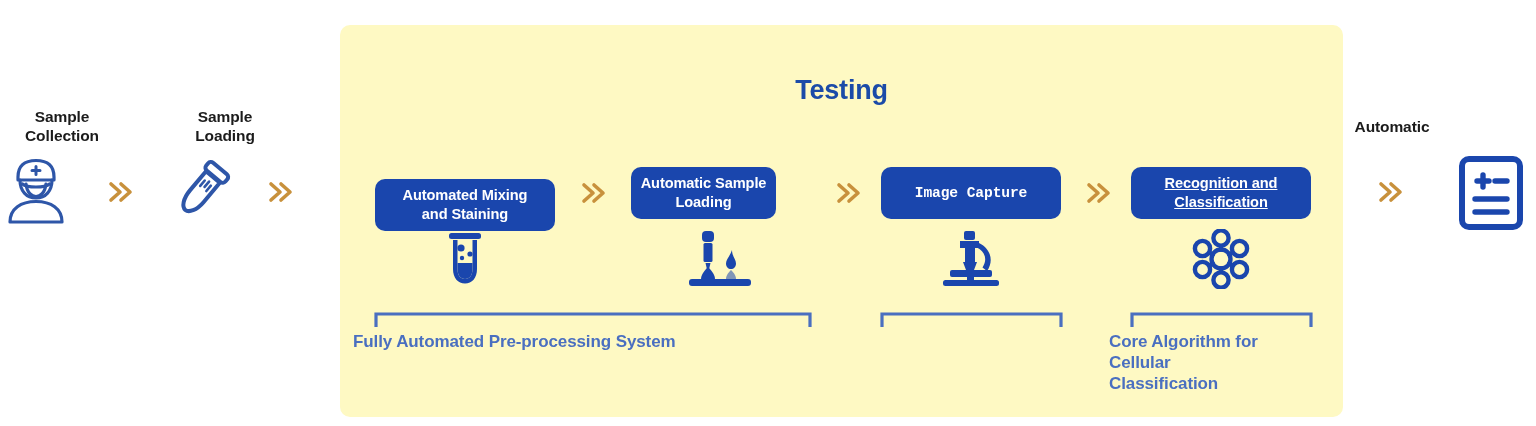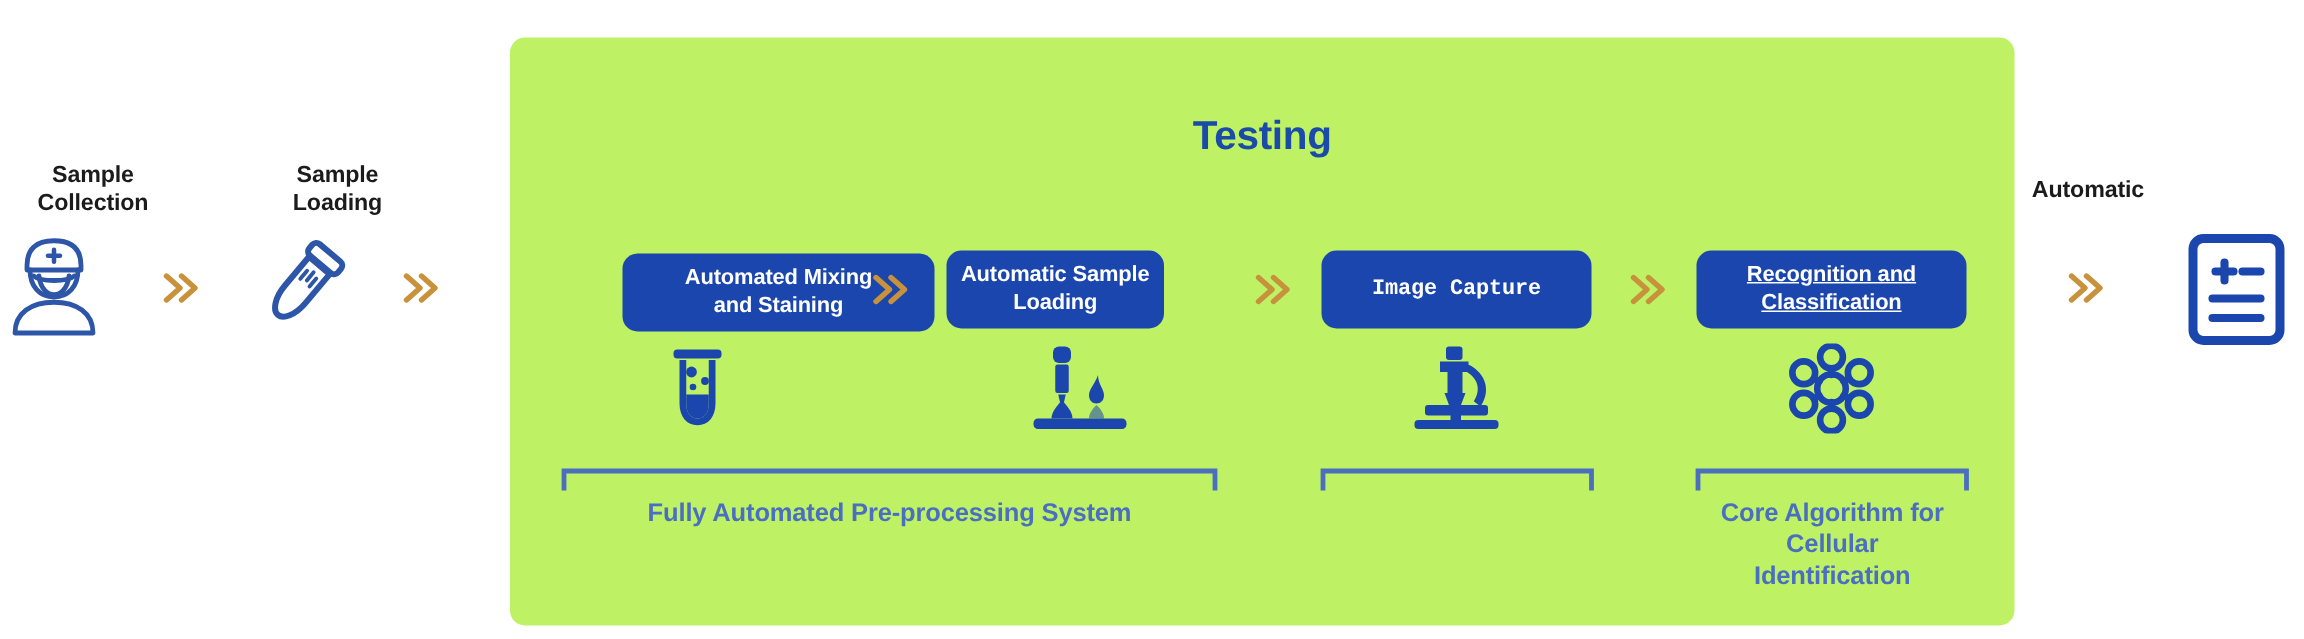--- a/index.html
+++ b/index.html
@@ -40,21 +40,21 @@
     display: block;
   }
 
   
   #testing-panel {
     position: absolute;
     left: 340px;
     top: 25px;
     width: 1003px;
     height: 392px;
-    background: #bef264;
+    background: #fef9c3;
     border-radius: 10px;
   }
   #testing-title {
     position: absolute;
     left: 0;
     top: 50px;
     width: 1003px;
     text-align: center;
     color: #1b4ba8;
     font-size: 27px;
@@ -81,21 +81,20 @@
     padding: 0 8px;
   }
 
   
   .stage-icon { position: absolute; }
 
   
   .bracket { position: absolute; }
   .group-caption {
     position: absolute;
-    text-align: center;
     color: #4a6fc0;
     font-size: 17px;
     font-weight: 700;
     line-height: 21px;
     letter-spacing: -0.1px;
     white-space: pre-line;
   }
 </style>
 </head>
 <body>
@@ -152,21 +151,21 @@
     <g fill="none" stroke="#c8913c" stroke-width="3.6" stroke-linecap="round" stroke-linejoin="round">
       <path d="M5 6 L14 14 L5 22"></path>
       <path d="M15 6 L24 14 L15 22"></path>
     </g>
   </svg>
 
   <div id="testing-panel">
 
     <div id="testing-title">Testing</div>
 
-    <div class="pill" style="left:35px; top:144px; width:208px; height:52px;margin-left:40px;">Automated Mixing
+    <div class="pill" style="left:35px; top:154px; width:180px; height:52px;">Automated Mixing
 and Staining</div>
 
     <div class="pill" style="left:291px; top:142px; width:145px; height:52px;">Automatic Sample
 Loading</div>
 
     <div class="pill" style="left:541px; top:142px; width:180px; height:52px;font-family:Liberation Mono, monospace;">Image Capture</div>
 
     <div class="pill" style="left:791px; top:142px; width:180px; height:52px;text-decoration:underline;">Recognition and
 Classification</div>
 
@@ -273,21 +272,21 @@
 
     <svg class="bracket" style="left:539px; top:286px;" width="185" height="16" viewBox="0 0 185 16">
       <path d="M3 16 L3 3 L182 3 L182 16" fill="none" stroke="#4a6fc0" stroke-width="3.2" stroke-linecap="square" stroke-linejoin="miter"></path>
     </svg>
 
     <svg class="bracket" style="left:789px; top:286px;" width="185" height="16" viewBox="0 0 185 16">
       <path d="M3 16 L3 3 L182 3 L182 16" fill="none" stroke="#4a6fc0" stroke-width="3.2" stroke-linecap="square" stroke-linejoin="miter"></path>
     </svg>
     <div class="group-caption" style="left:769px; top:306px; width:225px;">Core Algorithm for
 Cellular
-Identification</div>
+Classification</div>
 
   </div>
 
   <div class="outer-label" style="left:1330px; top:118px; width:124px;">Automatic</div>
 
   <svg class="chevron" style="left:1376px; top:178px;" width="30" height="28" viewBox="0 0 30 28">
     <g fill="none" stroke="#c8913c" stroke-width="3.6" stroke-linecap="round" stroke-linejoin="round">
       <path d="M5 6 L14 14 L5 22"></path>
       <path d="M15 6 L24 14 L15 22"></path>
     </g>

